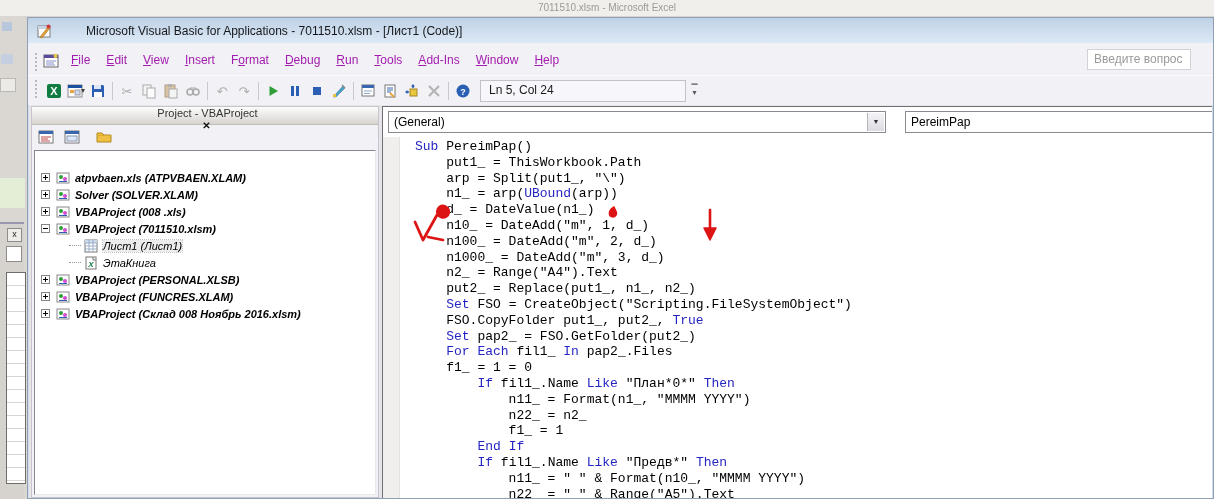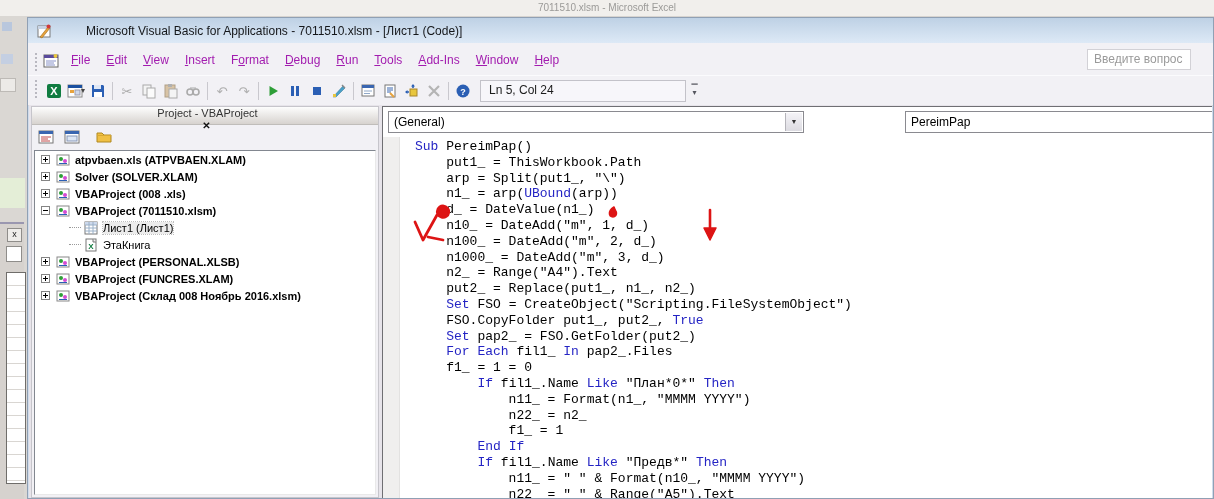--- a/index.html
+++ b/index.html
@@ -61,21 +61,21 @@
   .proj-header{height:17px;background:linear-gradient(#fdfdfd,#d7d3cf);display:flex;
     align-items:center;font-size:11px;color:#333;padding-left:5px;border-bottom:1px solid #c0bdba;flex-direction:column;}
   .proj-header .spacer{flex:1;}
   .proj-close{width:15px;height:13px;margin-right:2px;text-align:center;font-size:10px;
     font-weight:bold;line-height:13px;color:#111;}
   .proj-toolbar{height:24px;display:flex;align-items:center;padding-left:4px;gap:6px;}
   .ptbtn{width:20px;height:20px;display:flex;align-items:center;justify-content:center;}
   .ptbtn svg{width:16px;height:16px;}
   .tree{position:absolute;left:2px;right:2px;top:43px;bottom:2px;background:#fff;
     border:1px solid #828790;border-right-color:#e9e9e9;border-bottom-color:#e9e9e9;
-    overflow:hidden;padding-top:0;}
+    overflow:hidden;padding-top:18px;font-style:italic;}
   .trow{height:17px;display:flex;align-items:center;font-size:11px;color:#000;white-space:nowrap;}
   .trow.project{padding-left:6px;font-weight:bold;}
   .trow.child{padding-left:34px;font-weight:normal;}
   .expander{width:9px;height:9px;box-sizing:border-box;border:1px solid #848484;background:#fff;
     position:relative;margin-right:5px;flex:0 0 auto;}
   .expander::before,.expander::after{content:"";position:absolute;background:#000;}
   .expander::before{left:1px;right:1px;top:3px;height:1px;}
   .expander.plus::after{top:1px;bottom:1px;left:3px;width:1px;}
   .connector{width:12px;height:1px;border-top:1px dotted #9a9a9a;margin-right:2px;flex:0 0 auto;}
   .ticon{width:16px;height:16px;margin-right:4px;flex:0 0 auto;}
@@ -84,21 +84,21 @@
 
   
   .codewin{position:absolute;left:353px;top:1px;right:0;bottom:0;background:#fff;
     border-left:1px solid #6f6f73;border-top:1px solid #6f6f73;}
   .combos{height:30px;position:relative;background:#fff;}
   .combo{position:absolute;top:4px;height:22px;background:#fff;border:1px solid #8a8a90;
     box-sizing:border-box;font-size:12px;color:#000;line-height:20px;padding-left:5px;}
   .combo .arrow{position:absolute;right:1px;top:1px;bottom:1px;width:16px;
     background:linear-gradient(#f4f3f7,#dcdbe1);border-left:1px solid #b5b4ba;
     display:flex;align-items:center;justify-content:center;font-size:7px;color:#333;}
-  .combo-left{left:5px;width:416px;}
+  .combo-left{left:5px;width:498px;}
   .combo-right{left:522px;right:0;border-right:none;}
   .codearea{position:absolute;left:0;right:0;top:30px;bottom:0;display:flex;justify-content:flex-end;}
   .code-margin{width:16px;background:#f0efee;border-right:1px solid #e3e2e1;flex:0 0 auto;}
   .codetext{flex:1;background:#fff;padding:2px 0 0 15px;
     font-family:"Liberation Mono","DejaVu Sans Mono",monospace;font-size:13px;
     line-height:15.8px;white-space:pre;color:#000;overflow:hidden;}
   .codetext .k{color:#2424c4;}
 
   
   .anno{position:absolute;left:0;top:0;pointer-events:none;}

